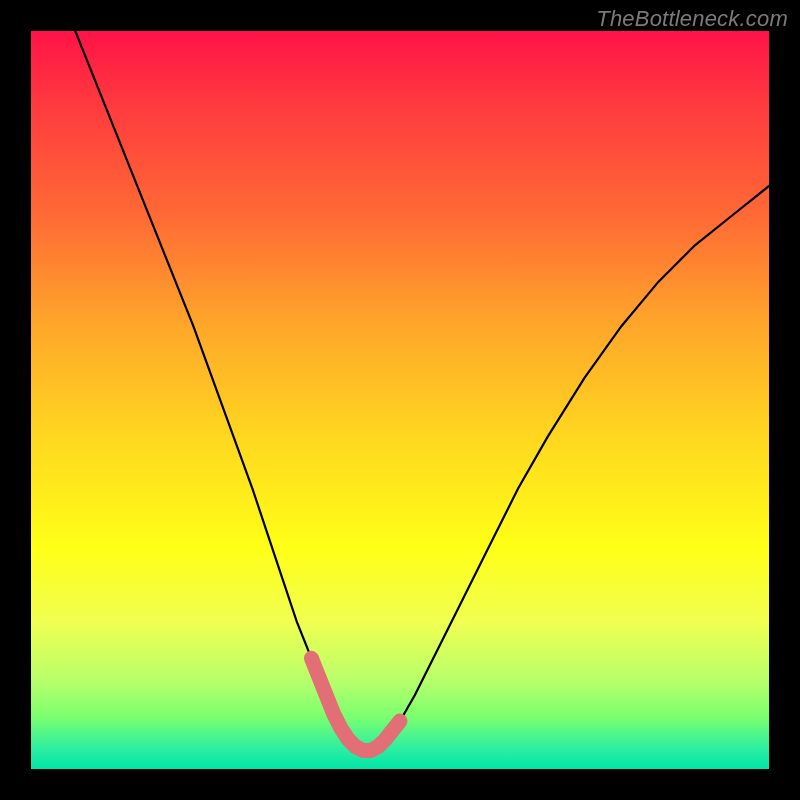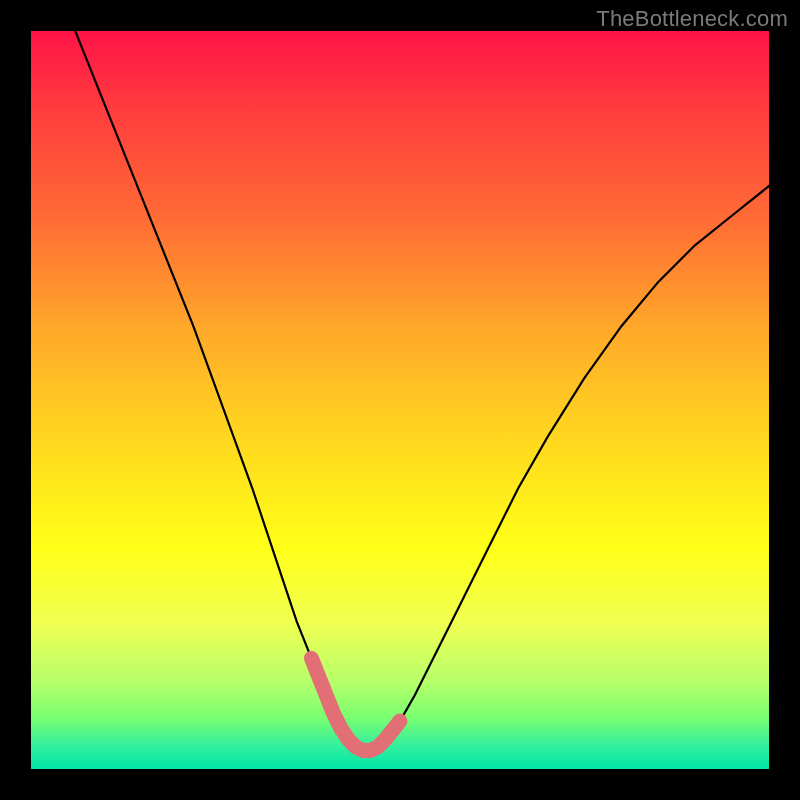--- a/index.html
+++ b/index.html
@@ -8,20 +8,21 @@
     width: 800px;
     height: 800px;
     background: #000;
     font-family: Arial, Helvetica, sans-serif;
   }
   .canvas {
     position: relative;
     width: 800px;
     height: 560px;
     background: #000;
+    font-style: italic;
   }
   .watermark {
     position: absolute;
     top: 6px;
     right: 12px;
     color: #7a7a7a;
     font-size: 22px;
     font-weight: 500;
     letter-spacing: 0.2px;
     z-index: 40;

